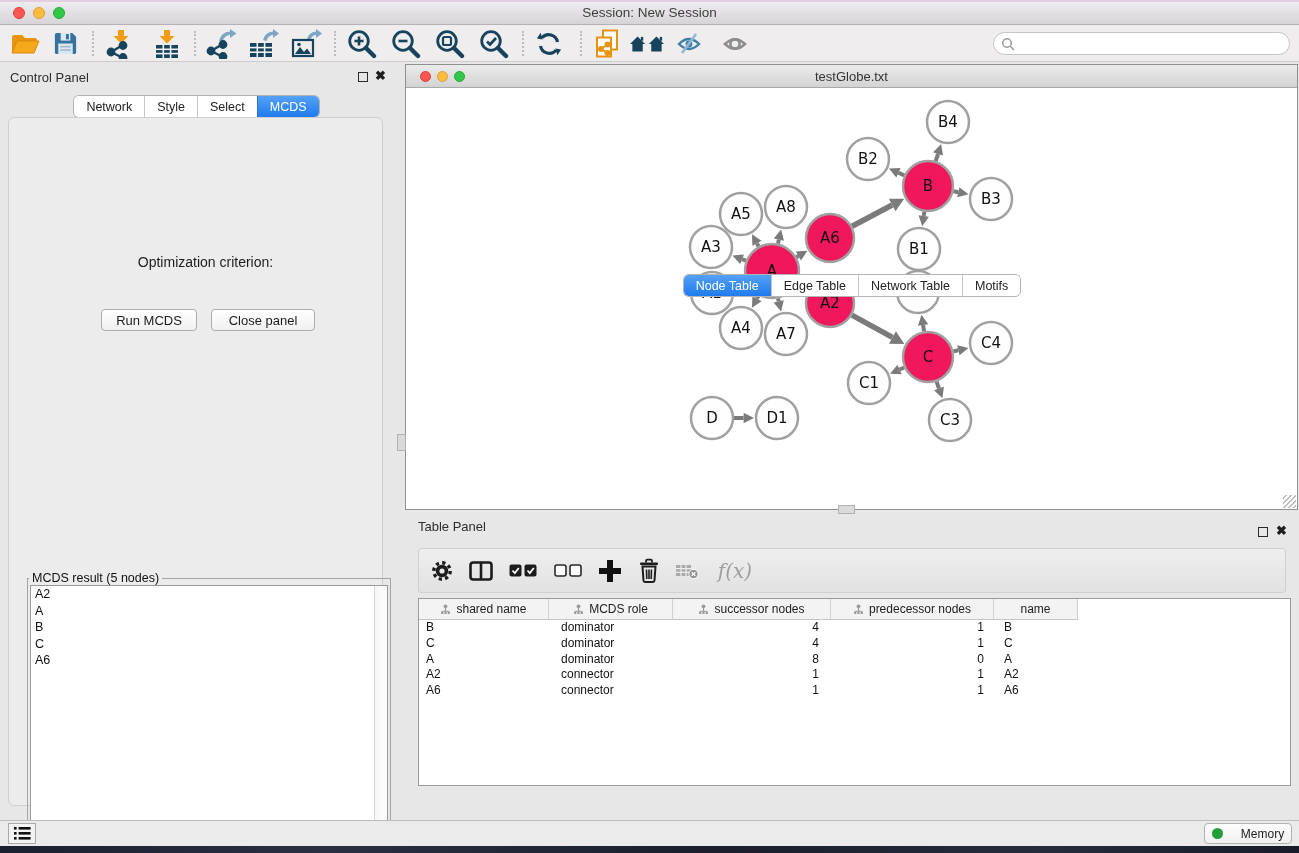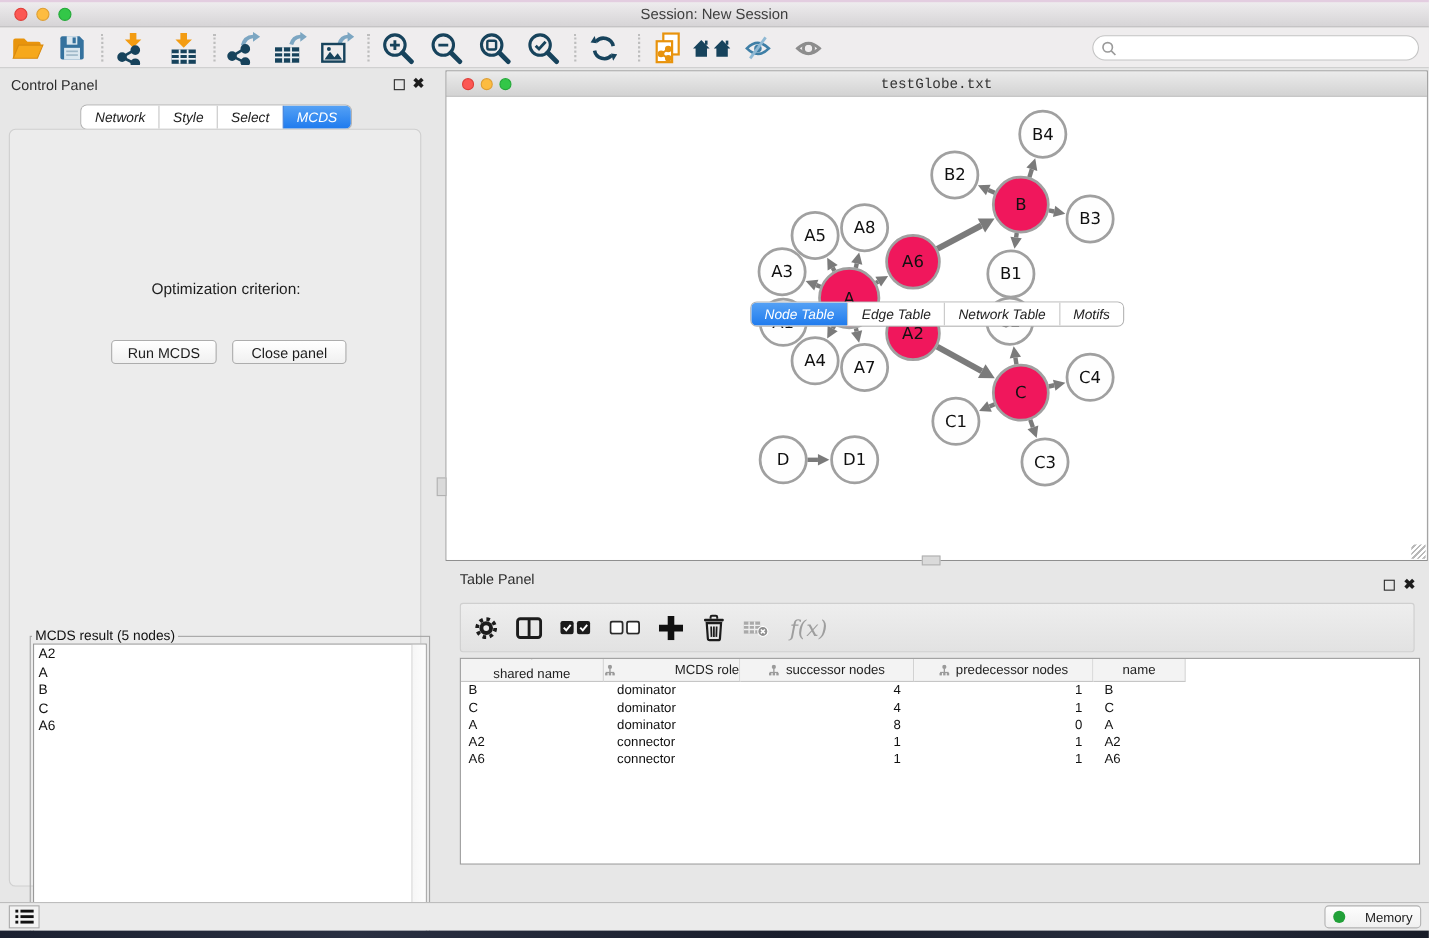--- a/index.html
+++ b/index.html
@@ -35,21 +35,21 @@
   .close-icon { font-size:13px; font-weight:bold; color:#1d1d1d; line-height:10px; }
 
   
   .cp-header { left:10px; top:70px; }
   .cp-float { left:358px; top:72px; }
   .cp-close { left:375px; top:71px; }
   .cp-body { left:8px; top:117px; width:375px; height:689px; background:#ececec;
     border:1px solid #cfcfcf; border-radius:6px; }
 
   .seg { display:inline-flex; border-radius:5px; overflow:hidden;
-    box-shadow:0 0 0 1px #b3b3b3; background:#fff; height:21px;font-style:italic; }
+    box-shadow:0 0 0 1px #b3b3b3; background:#fff; height:21px; }
   .seg-item { padding:2px 12px; font-size:12.5px; color:#222; border-left:1px solid #c6c6c6;
     display:flex; align-items:center; background:#fff; white-space:nowrap; }
   .seg-item:first-child { border-left:none; }
   .seg-selected { background:linear-gradient(#55a1f5,#1f7bee); color:#fff;
     border-left-color:#2a72d8; }
   .cp-tabs-wrap { left:0; top:96px; width:393px; text-align:center; }
   .tp-tabs-wrap { left:0; top:275px; width:894px; text-align:center; }
 
   .opt-label { left:0; top:136px; width:393px; text-align:center; font-size:14px; color:#1d1d1d; }
   .cp-select { left:42px; top:157px; width:315px; height:22px; background:#fff;
@@ -74,21 +74,21 @@
   .mcds-list { position:absolute; left:2px; top:0px; right:2px; bottom:2px; background:#fff;
     border:1px solid #9a9a9a; overflow:hidden; }
   .mcds-item { font-size:12.5px; color:#111; line-height:16.5px; padding-left:4px; }
   .mcds-scroll { position:absolute; right:0; top:0; bottom:0; width:13px;
     border-left:1px solid #d6d6d6; background:linear-gradient(to right,#f6f6f6,#fdfdfd); }
 
   
   .net-window { left:405px; top:64px; width:893px; height:446px; background:#fff;
     border:1px solid #8f8f8f; }
   .nw-titlebar { position:absolute; left:0; top:0; right:0; height:23px;
-    background:linear-gradient(#ebebeb,#d3d3d3); border-bottom:1px solid #aaa;font-family:Liberation Mono, monospace; }
+    background:linear-gradient(#ebebeb,#d3d3d3); border-bottom:1px solid #aaa; }
   .nw-title { position:absolute; left:0; right:0; top:4px; text-align:center; font-size:13px; color:#333; }
   .nw-dot { width:11px; height:11px; border-radius:50%; position:absolute; top:6px; }
   .nw-canvas { position:absolute; left:0; top:23px; right:0; bottom:0; background:#fff; }
   .nw-grip { position:absolute; right:1px; bottom:1px; width:13px; height:13px;
     background:repeating-linear-gradient(135deg, transparent 0 2px, #b9b9b9 2px 3.5px); }
   .splitter { background:#dadada; border:1px solid #b2b2b2; }
   .split-left { left:397px; top:434px; width:9px; height:17px; }
   .split-bottom { left:838px; top:505px; width:17px; height:9px; }
 
   
@@ -104,22 +104,22 @@
   .node-table { left:418px; top:598px; width:873px; height:188px; background:#fff;
     border:1px solid #9a9a9a; overflow:hidden; }
   .nt-head { display:flex; height:21px; }
   .nt-hcell { display:inline-flex; align-items:center; justify-content:center; gap:5px;
     background:#f3f3f3; border-right:1px solid #d2d2d2; border-bottom:1px solid #c6c6c6;
     font-size:12px; color:#222; height:21px; }
   .nt-hfill { flex:1; background:#fff; }
   .nt-row { display:flex; height:15.8px; }
   .nt-cell { display:inline-block; font-size:12px; color:#111; line-height:15.8px;
     white-space:nowrap; overflow:hidden; }
-  .col0 { width:130px; padding-left:7px;flex-direction:column; }
-  .col1 { width:124px; padding-left:12px;justify-content:space-between; }
+  .col0 { width:130px; padding-left:7px; }
+  .col1 { width:124px; padding-left:12px; }
   .col2 { width:158px; }
   .col3 { width:163px; }
   .col4 { width:84px; padding-left:10px; }
   .nt-cell.col2 { text-align:right; padding-right:12px; }
   .nt-cell.col3 { text-align:right; padding-right:10px; }
   .nt-hcell.col0, .nt-hcell.col1, .nt-hcell.col2, .nt-hcell.col3, .nt-hcell.col4 { padding:0; }
 
   
   .statusbar { left:0; top:820px; width:1299px; height:26px; background:#ebebeb;
     border-top:1px solid #bdbdbd; }

